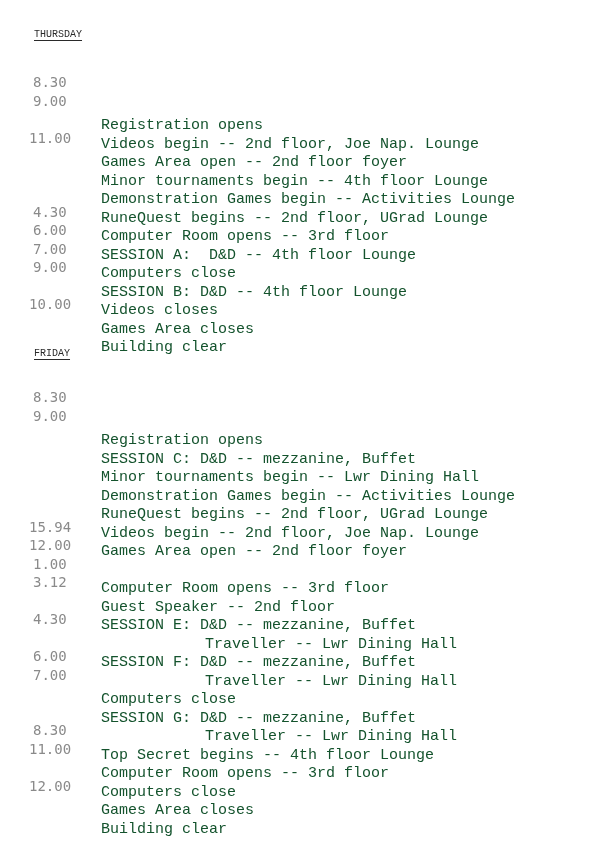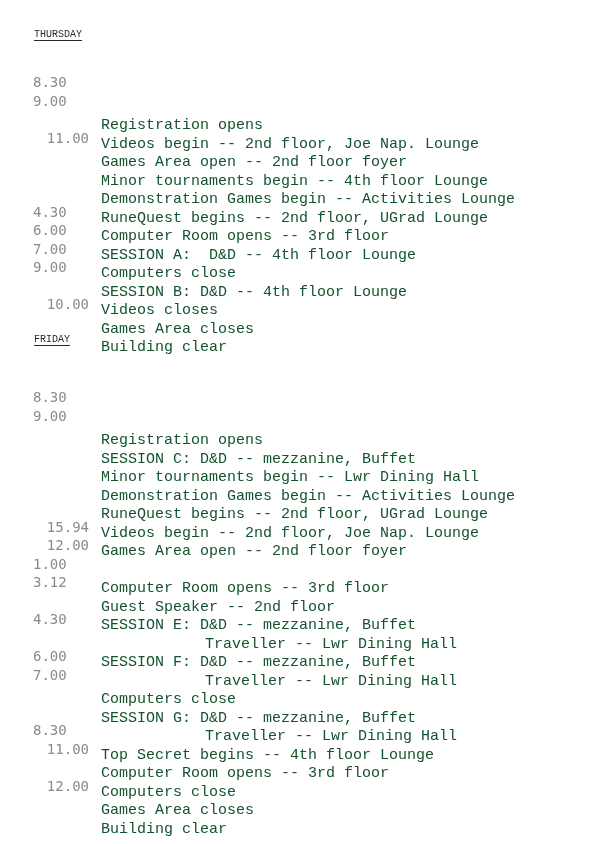--- a/index.html
+++ b/index.html
@@ -12,21 +12,21 @@
     position: absolute; left: 34px; font-size: 10px; letter-spacing: 0px;
     color: #2a2a2a; text-decoration: underline; text-decoration-thickness: 1px;
     text-underline-offset: 3px;
   }
   .schedule { position: absolute; left: 0; width: 600px; }
   .row { position: relative; height: 18.5px; line-height: 18.5px; font-size: 15px; white-space: pre; }
   .time {
     position: absolute; left: 33px; width: 60px; color: #8a8a8a;
     font-family: "DejaVu Sans Mono", monospace; font-size: 14px;
   }
-  .time.wide { left: 29px; text-align: right; }
+  .time.wide { left: 29px; }
   .event { position: absolute; left: 101px; color: #14532d; margin-top: 44px; }
   .event.indent { left: 205px; }
 </style>
 </head>
 <body>
 
 <div class="day-heading" style="top:29px;">THURSDAY</div>
 <div class="schedule" id="sched-0" style="top:73px;">
     <div class="row"><span class="time">8.30</span><span class="event">Registration opens</span></div>
     <div class="row"><span class="time">9.00</span><span class="event">Videos begin -- 2nd floor, Joe Nap. Lounge</span></div>
@@ -36,21 +36,21 @@
     <div class="row"><span class="time"></span><span class="event">RuneQuest begins -- 2nd floor, UGrad Lounge</span></div>
     <div class="row"><span class="time"></span><span class="event">Computer Room opens -- 3rd floor</span></div>
     <div class="row"><span class="time">4.30</span><span class="event">SESSION A:  D&amp;D -- 4th floor Lounge</span></div>
     <div class="row"><span class="time">6.00</span><span class="event">Computers close</span></div>
     <div class="row"><span class="time">7.00</span><span class="event">SESSION B: D&amp;D -- 4th floor Lounge</span></div>
     <div class="row"><span class="time">9.00</span><span class="event">Videos closes</span></div>
     <div class="row"><span class="time"></span><span class="event">Games Area closes</span></div>
     <div class="row"><span class="time wide">10.00</span><span class="event">Building clear</span></div>
   </div>
 
-<div class="day-heading" style="top:334px;">FRIDAY</div>
+<div class="day-heading" style="top:348px;">FRIDAY</div>
 <div class="schedule" id="sched-1" style="top:388px;">
     <div class="row"><span class="time">8.30</span><span class="event">Registration opens</span></div>
     <div class="row"><span class="time">9.00</span><span class="event">SESSION C: D&amp;D -- mezzanine, Buffet</span></div>
     <div class="row"><span class="time"></span><span class="event">Minor tournaments begin -- Lwr Dining Hall</span></div>
     <div class="row"><span class="time"></span><span class="event">Demonstration Games begin -- Activities Lounge</span></div>
     <div class="row"><span class="time"></span><span class="event">RuneQuest begins -- 2nd floor, UGrad Lounge</span></div>
     <div class="row"><span class="time"></span><span class="event">Videos begin -- 2nd floor, Joe Nap. Lounge</span></div>
     <div class="row"><span class="time"></span><span class="event">Games Area open -- 2nd floor foyer</span></div>
     <div class="row"><span class="time wide">15.94</span></div>
     <div class="row"><span class="time wide">12.00</span><span class="event">Computer Room opens -- 3rd floor</span></div>

